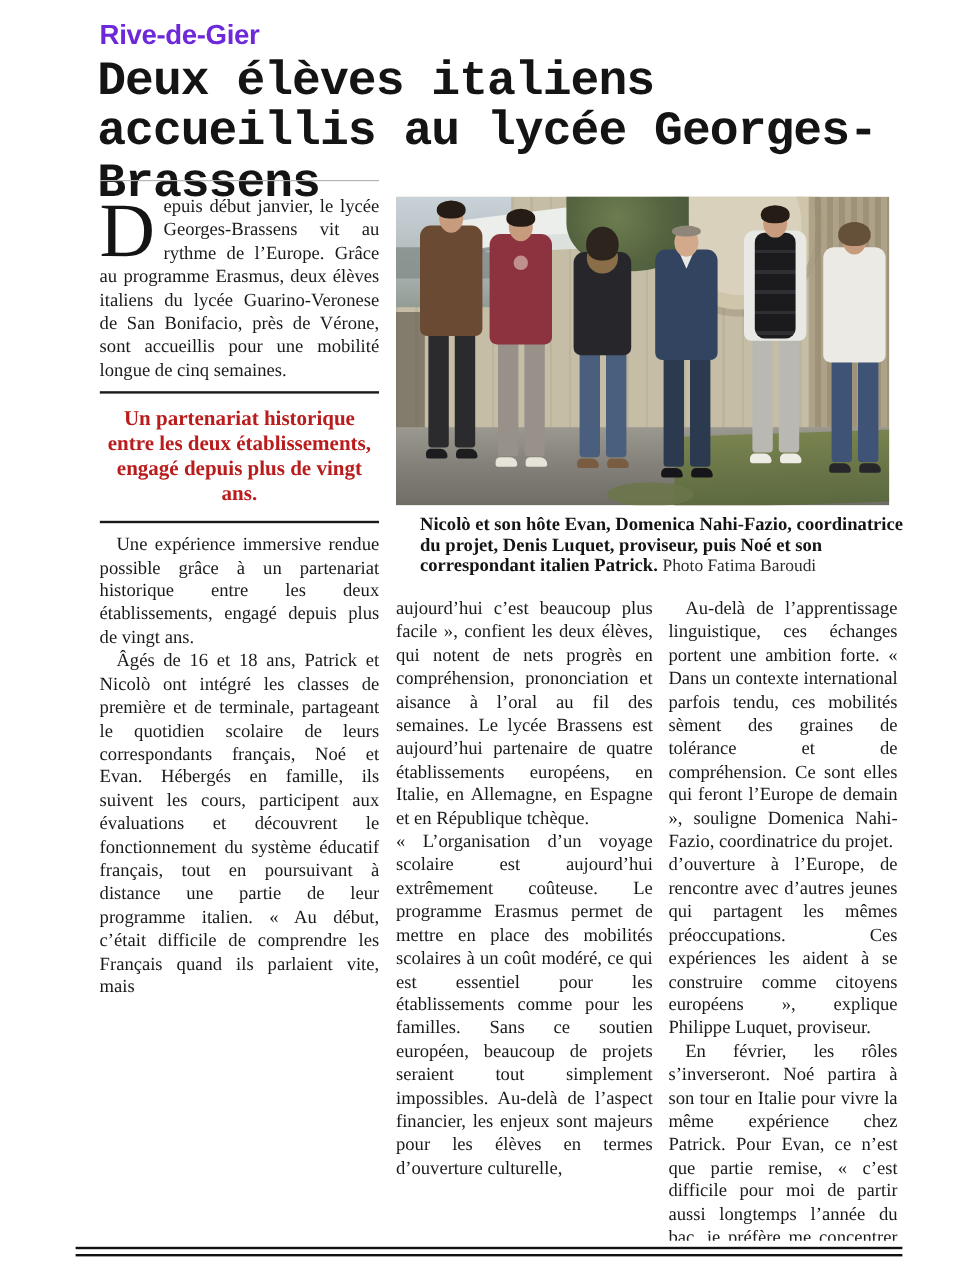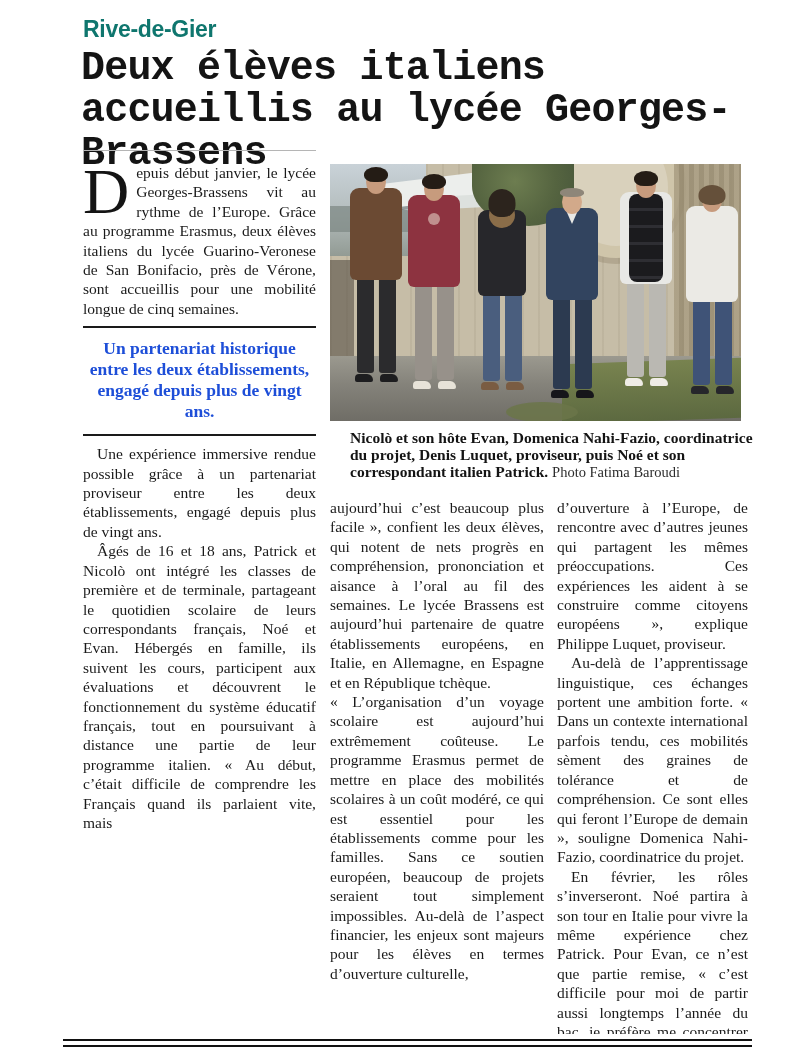--- a/index.html
+++ b/index.html
@@ -9,21 +9,21 @@
     width:812px; height:1056px;
     font-family:"Liberation Serif", serif;
     color:#1a1a1a;
     overflow:hidden;
   }
 
   
   .kicker {
     position:absolute; left:83px; top:16px;
     font-family:"Liberation Sans", sans-serif;
-    font-weight:bold; font-size:23px; color:#0f766e;
+    font-weight:bold; font-size:23px; color:#6d28d9;
     letter-spacing:-0.3px;
   }
   .headline {
     position:absolute; left:81px; top:48px; width:650px;
     font-weight:bold; font-size:40px; line-height:1.06;
     letter-spacing:-0.8px; color:#141414;font-family:Liberation Mono, monospace;
   }
 
   
   .col-left {
@@ -45,21 +45,21 @@
     font-size:64px; line-height:50px;
     font-weight:normal;
     padding:4px 7px 0 0;
     color:#141414;
   }
   .pullquote {
     margin-top:8px; padding:10px 2px 12px 2px;
     border-top:2px solid #1a1a1a; border-bottom:2px solid #1a1a1a;
     text-align:center;
     font-weight:bold; font-size:17.5px; line-height:21px;
-    color:#1d4ed8;
+    color:#b91c1c;
   }
   .p-indent { text-indent:14px; }
   .mt8 { margin-top:8px; }
 
   
   .photo {
     position:absolute; left:330px; top:164px; width:411px; height:257px;
     overflow:hidden; background:#c6bda7;
   }
   .ph-wall-tex { position:absolute; inset:0;
@@ -164,21 +164,21 @@
 </head>
 <body>
 
 <div class="kicker">Rive-de-Gier</div>
 <h1 class="headline">Deux élèves italiens accueillis au lycée Georges-Brassens</h1>
 
 <div class="col-left">
   <div class="intro-rule"></div>
   <p class="body-text p-dropcap"><span class="dropcap">D</span><span>epuis début janvier, le lycée Georges-Brassens vit au rythme de l’Europe. Grâce au programme Erasmus, deux élèves italiens du lycée Guarino-Veronese de San Bonifacio, près de Vérone, sont accueillis pour une mobilité longue de cinq semaines.</span></p>
   <div class="pullquote">Un partenariat historique entre les deux établissements, engagé depuis plus de vingt ans.</div>
-  <p class="body-text p-indent mt8">Une expérience immersive rendue possible grâce à un partenariat proviseur entre les deux établissements, engagé depuis plus de vingt ans.</p>
+  <p class="body-text p-indent mt8">Une expérience immersive rendue possible grâce à un partenariat historique entre les deux établissements, engagé depuis plus de vingt ans.</p>
   <p class="body-text p-indent">Âgés de 16 et 18 ans, Patrick et Nicolò ont intégré les classes de première et de terminale, partageant le quotidien scolaire de leurs correspondants français, Noé et Evan. Hébergés en famille, ils suivent les cours, participent aux évaluations et découvrent le fonctionnement du système éducatif français, tout en poursuivant à distance une partie de leur programme italien. « Au début, c’était difficile de comprendre les Français quand ils parlaient vite, mais</p>
 </div>
 
 <div class="photo">
   <div class="ph-wall-tex"></div>
   <div class="ph-sky"></div>
   <div class="ph-hill"></div>
   <div class="ph-dark-left"></div>
   <div class="ph-awning"></div>
   <div class="ph-awning2"></div>
@@ -274,19 +274,19 @@
   <span>Nicolò et son hôte Evan, Domenica Nahi-Fazio, coordinatrice du projet, Denis Luquet, proviseur, puis Noé et son correspondant italien Patrick.</span>
   <span class="credit">Photo Fatima Baroudi</span>
 </div>
 
 <div class="col-mid">
   <p class="body-text">aujourd’hui c’est beaucoup plus facile », confient les deux élèves, qui notent de nets progrès en compréhension, prononciation et aisance à l’oral au fil des semaines. Le lycée Brassens est aujourd’hui partenaire de quatre établissements européens, en Italie, en Allemagne, en Espagne et en République tchèque.</p>
   <p class="body-text">« L’organisation d’un voyage scolaire est aujourd’hui extrêmement coûteuse. Le programme Erasmus permet de mettre en place des mobilités scolaires à un coût modéré, ce qui est essentiel pour les établissements comme pour les familles. Sans ce soutien européen, beaucoup de projets seraient tout simplement impossibles. Au-delà de l’aspect financier, les enjeux sont majeurs pour les élèves en termes d’ouverture culturelle,</p>
 </div>
 
 <div class="col-right">
+  <p class="body-text p-indent">Au-delà de l’apprentissage linguistique, ces échanges portent une ambition forte. « Dans un contexte international parfois tendu, ces mobilités sèment des graines de tolérance et de compréhension. Ce sont elles qui feront l’Europe de demain », souligne Domenica Nahi-Fazio, coordinatrice du projet.</p>
   <p class="body-text">d’ouverture à l’Europe, de rencontre avec d’autres jeunes qui partagent les mêmes préoccupations. Ces expériences les aident à se construire comme citoyens européens », explique Philippe Luquet, proviseur.</p>
-  <p class="body-text p-indent">Au-delà de l’apprentissage linguistique, ces échanges portent une ambition forte. « Dans un contexte international parfois tendu, ces mobilités sèment des graines de tolérance et de compréhension. Ce sont elles qui feront l’Europe de demain », souligne Domenica Nahi-Fazio, coordinatrice du projet.</p>
   <p class="body-text p-indent">En février, les rôles s’inverseront. Noé partira à son tour en Italie pour vivre la même expérience chez Patrick. Pour Evan, ce n’est que partie remise, « c’est difficile pour moi de partir aussi longtemps l’année du bac, je préfère me concentrer sur mes études ».</p>
 
 </div>
 
 <div class="bottom-rule"></div>
 
 </body></html>

